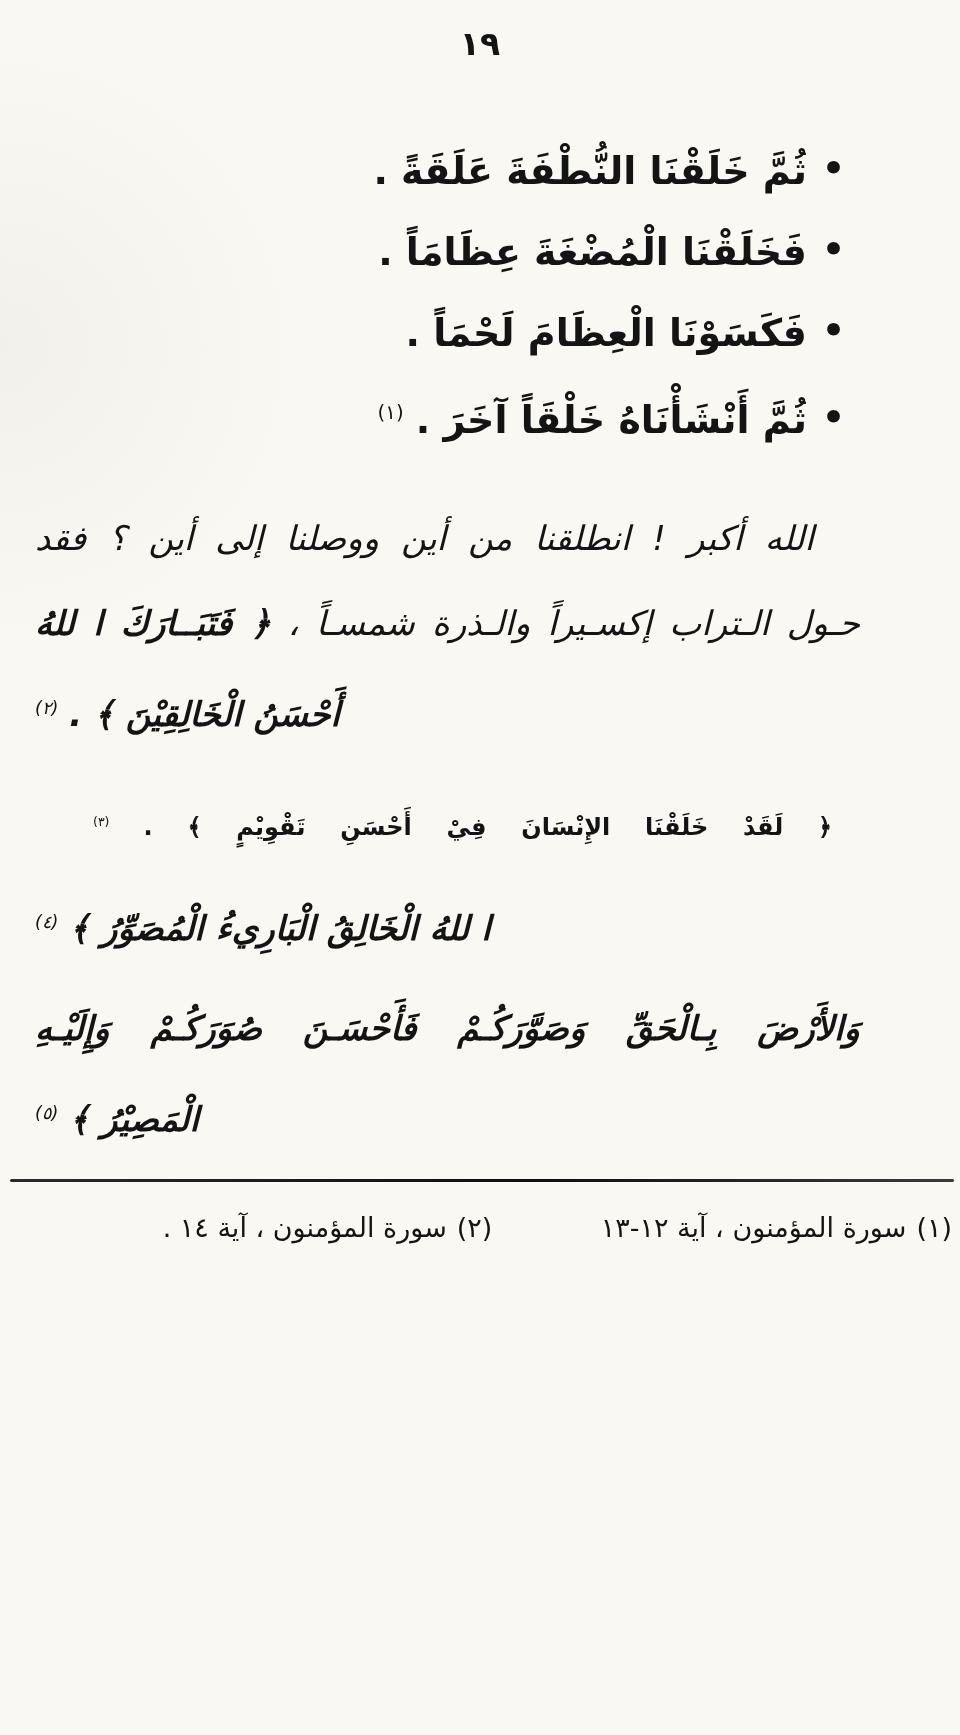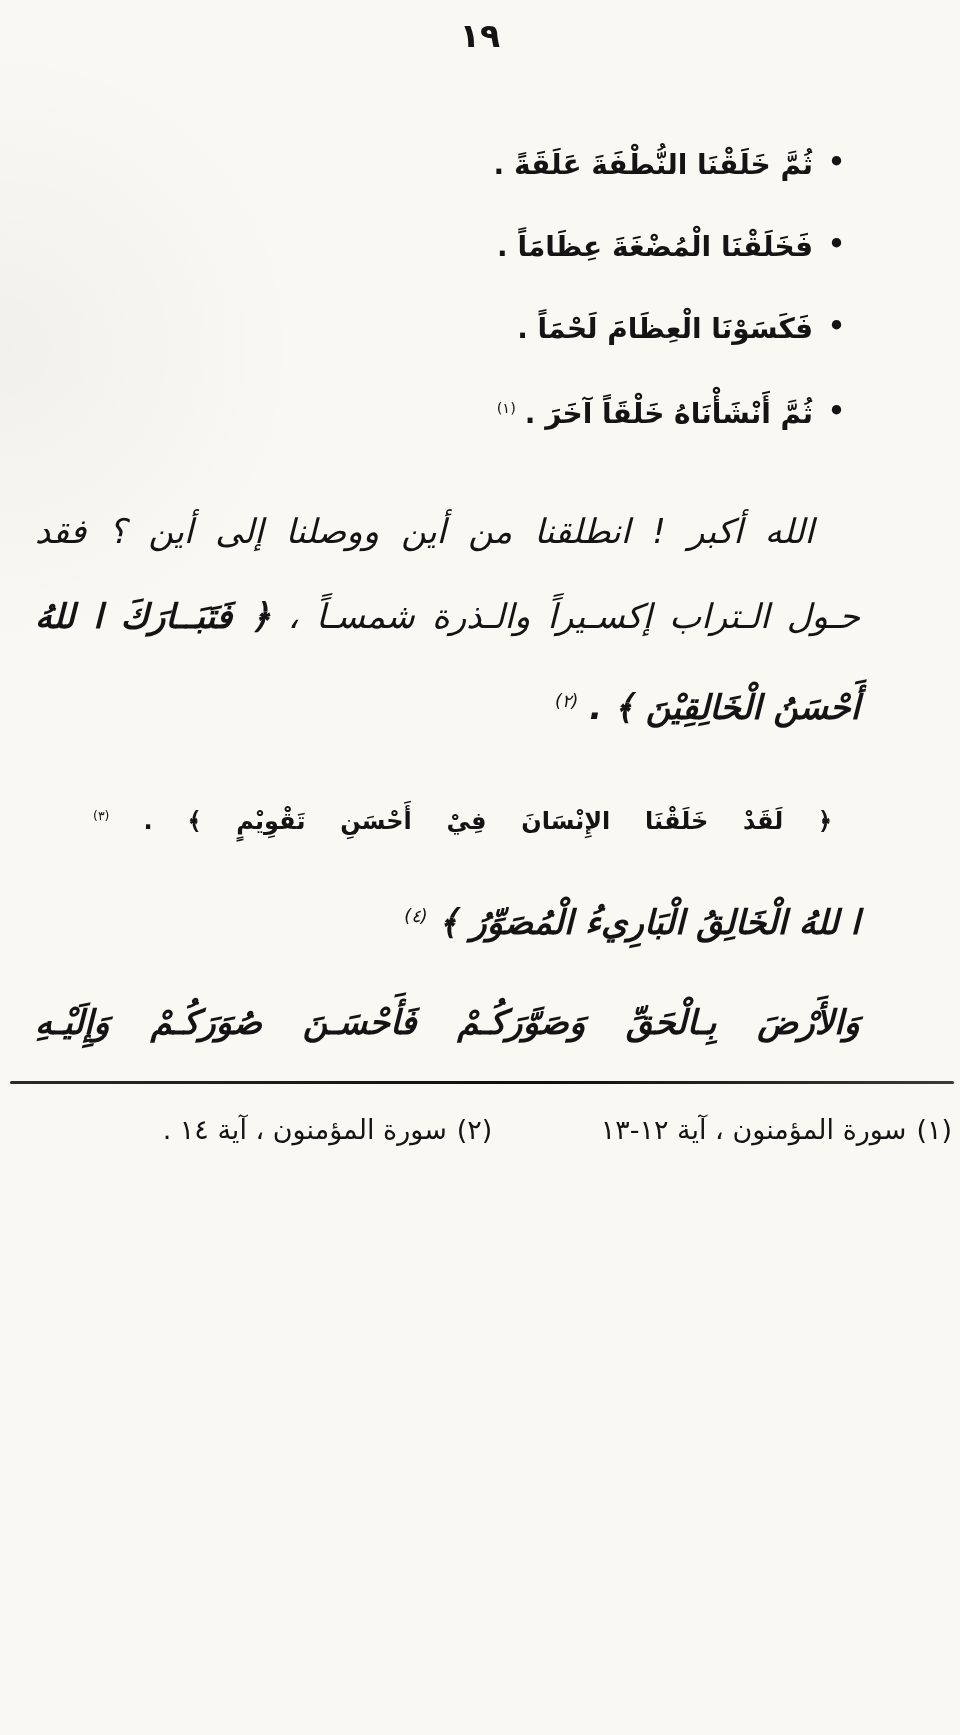--- a/index.html
+++ b/index.html
@@ -2,32 +2,32 @@
 <html lang="ar" dir="rtl"><head>
 <meta charset="utf-8">
 <style>
   html,body{margin:0;padding:0;background:#e9e7e1;}
   .page{
     position:relative;width:960px;height:1735px;overflow:hidden;box-sizing:border-box;
     background:#f9f8f3;
     background-image:radial-gradient(circle at 0% 20%, rgba(0,0,0,0.03), rgba(0,0,0,0) 18%);
     direction:rtl;color:#141414;
     font-family:"DejaVu Sans",sans-serif;
-    padding-top:16px;
+    padding-top:24px;
   }
   .page-number{text-align:center;font-size:33px;font-weight:700;height:46px;letter-spacing:6px;}
   .q{font-weight:700;}
   sup.fn{font-size:0.52em;vertical-align:super;font-weight:400;letter-spacing:1px;}
-  .verse-list{margin:60px 115px 0 0;text-align:right;font-size:28px;}
+  .verse-list{margin:60px 115px 0 0;text-align:right;font-size:38px;}
   .vline{line-height:79px;white-space:nowrap;}
   .dot{font-size:0.95em;vertical-align:3px;margin-left:15px;font-weight:700;}
   .body-block{margin:36px 100px 0 35px;font-size:34px;line-height:85px;}
   .line{min-height:85px;font-style:italic;}
   .jf{text-align:justify;text-align-last:justify;}
-  .rt{text-align:right;}
+  .rt{text-align:left;}
   .ind{text-indent:46px;}
   .verse-standalone{margin:22px 28px 0 58px;font-size:24px;line-height:85px;text-align:justify;text-align-last:justify;}
   .p2{margin-top:10px;}
   .p3{margin-top:15px;}
   .p4{margin-top:8px;}
   .fnrule{height:3px;background:linear-gradient(to left,#3a3a3a,#0f0f0f 45%,#2a2a2a);margin:16px 6px 0 10px;border-radius:2px;}
   .footnotes{display:flex;margin:22px 8px 0 14px;font-size:27px;}
   .fncol{line-height:47px;white-space:nowrap;text-align:right;box-sizing:border-box;}
   .fncol-a{width:49%;}
   .fncol-b{width:51%;padding-left:8px;}
@@ -56,20 +56,21 @@
     </div>
 
     <div class="verse-standalone"><span class="q">﴿ لَقَدْ خَلَقْنَا الإِنْسَانَ فِيْ أَحْسَنِ تَقْوِيْمٍ ﴾ .</span> <sup class="fn">(٣)</sup></div>
 
     <div class="p2">
       <div class="line rt"><span class="q">ا للهُ الْخَالِقُ الْبَارِيءُ الْمُصَوِّرُ ﴾</span> <sup class="fn">(٤)</sup></div>
     </div>
 
     <div class="p3">
       <div class="line jf"><span class="q">وَالأَرْضَ بِـالْحَقِّ وَصَوَّرَكُـمْ فَأَحْسَـنَ صُوَرَكُـمْ وَإِلَيْـهِ</span></div>
+      <div class="line rt"><span class="q">الْمَصِيْرُ ﴾</span> <sup class="fn">(٥)</sup></div>
     </div>
 
 
   </div>
 
   <div class="fnrule"></div>
 
   <div class="footnotes">
     <div class="fncol fncol-a">
       <div class="fnrow"><span class="fnnum">(١)</span><span>سورة المؤمنون ، آية ١٢-١٣</span></div>

